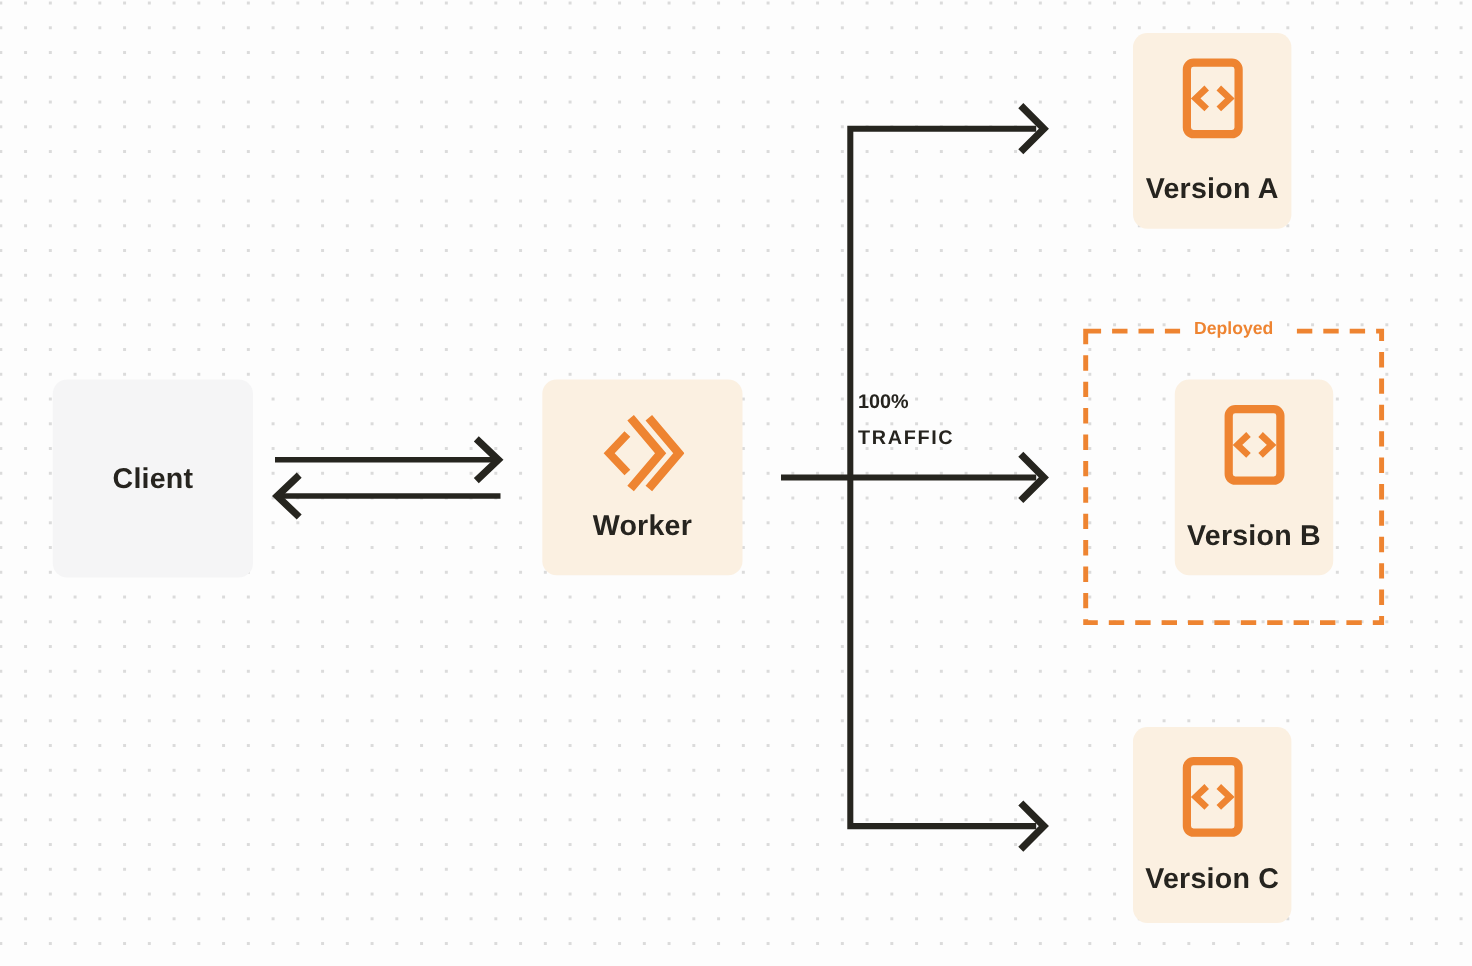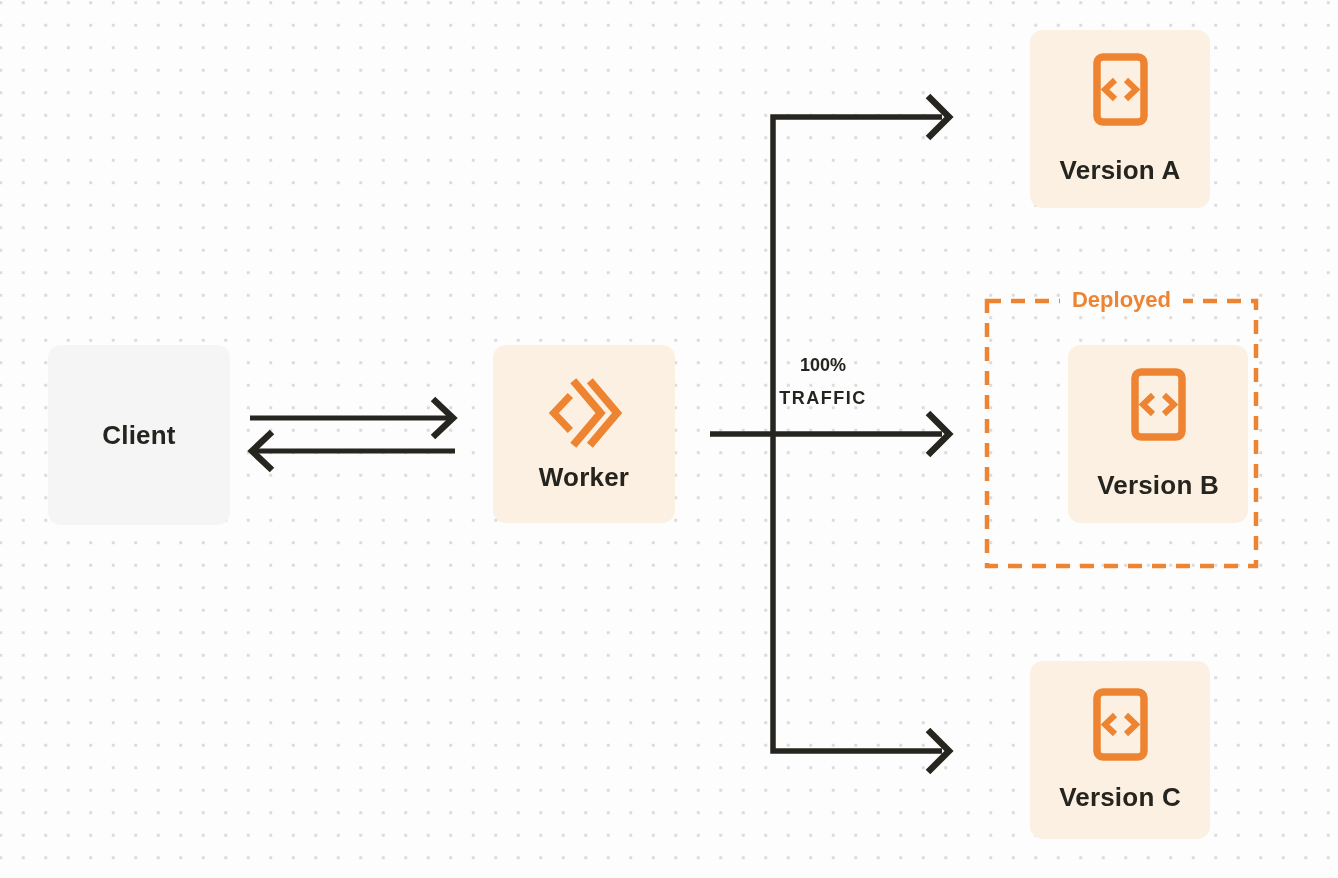--- a/index.html
+++ b/index.html
@@ -46,50 +46,50 @@
     width: 182px; height: 180px;
     background: #f5f5f6;
   }
   .worker-node {
     left: 493px; top: 345px;
     width: 182px; height: 178px;
     background: #fbf0e1;
     gap: 8px;
   }
   .version-node {
-    width: 180px; height: 178px;
+    width: 144px; height: 178px;
     background: #fbf0e1;
     gap: 24px;
   }
   .version-a { left: 1030px; top: 30px; }
   .version-b { left: 1068px; top: 345px; }
   .version-c { left: 1030px; top: 661px; gap: 16px; }
   .traffic-label {
     position: absolute;
-    left: 748px; top: 349px;
+    left: 780px; top: 349px;
     width: 150px;
-    text-align: center;
+    text-align: left;
     color: #26241f;
     font-weight: 700;
     font-size: 18px;
     line-height: 33px;
   }
   .traffic-label .traffic-line2 { letter-spacing: 1.5px; }
   .deployed-label-wrap {
     position: absolute;
     left: 985px; top: 285px;
     width: 273px;
     text-align: center;
   }
   .deployed-label {
     display: inline-block;
     padding: 0 12px;
     background: #fdfdfd;
     color: #ee8431;
-    font-size: 22px;
+    font-size: 16px;
     font-weight: 700;
     line-height: 30px;
   }
   .icon-box { display: block; }
 </style>
 </head>
 <body>
 
 <div class="canvas">
 

